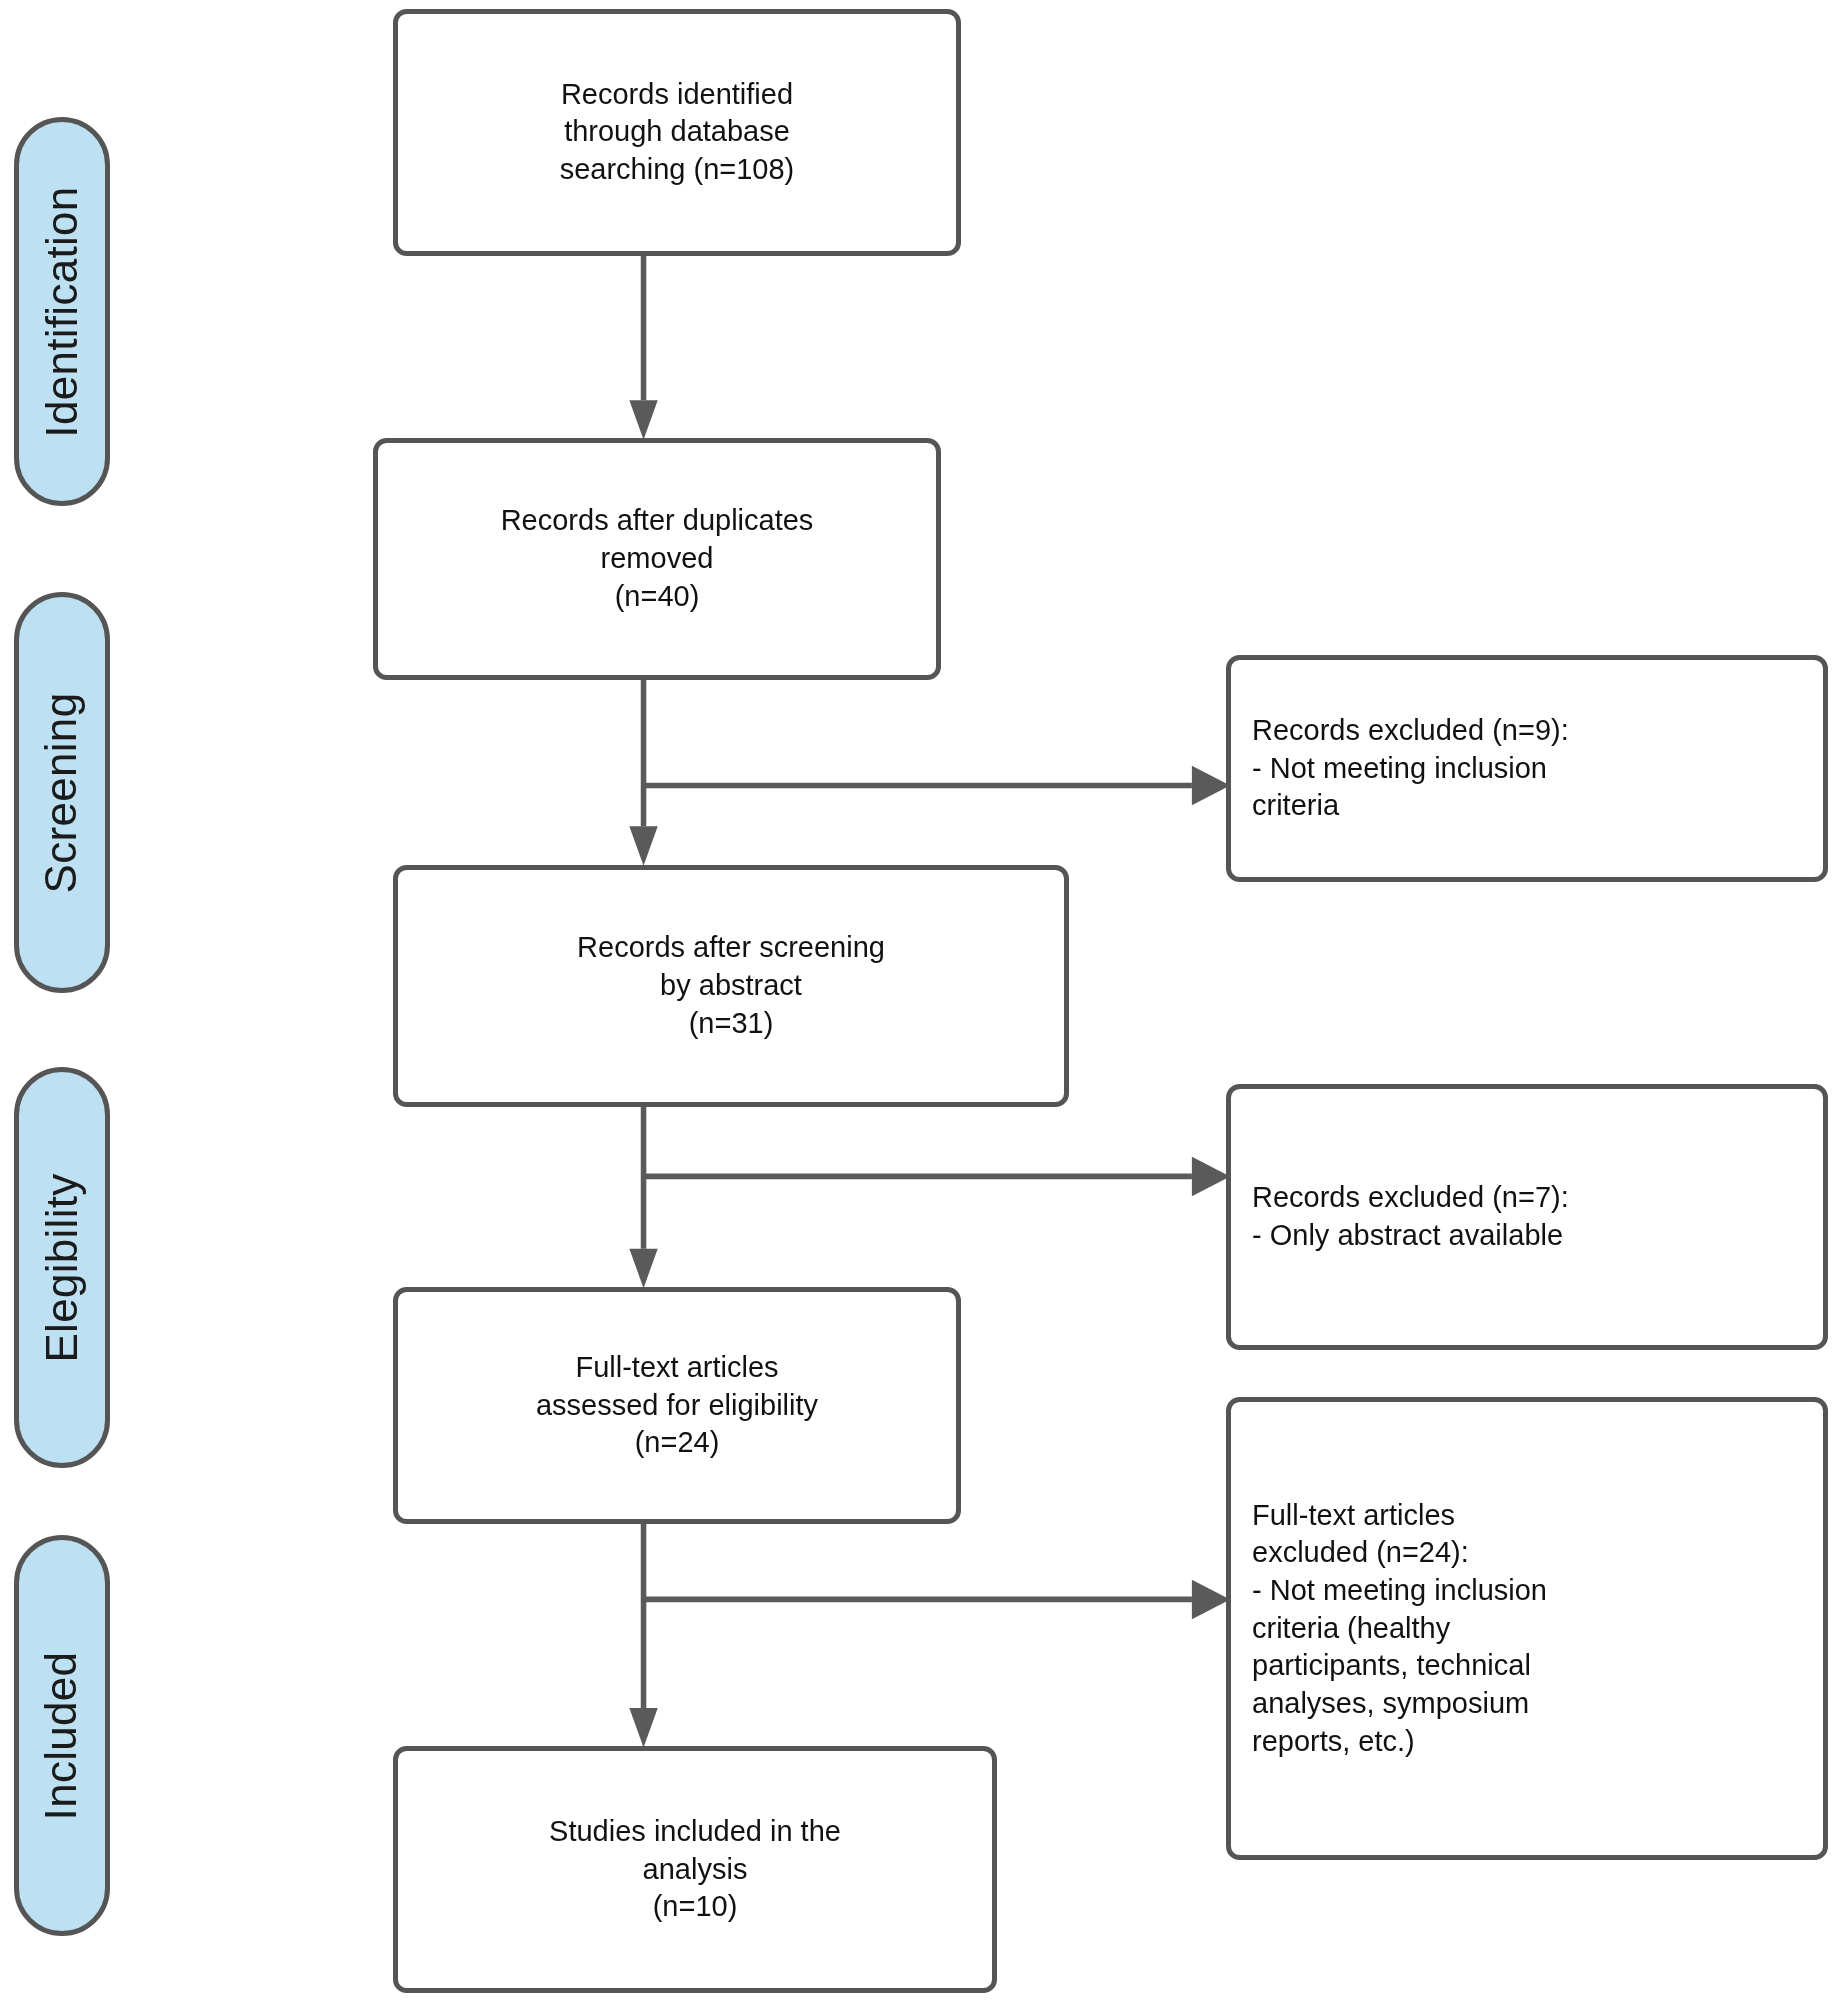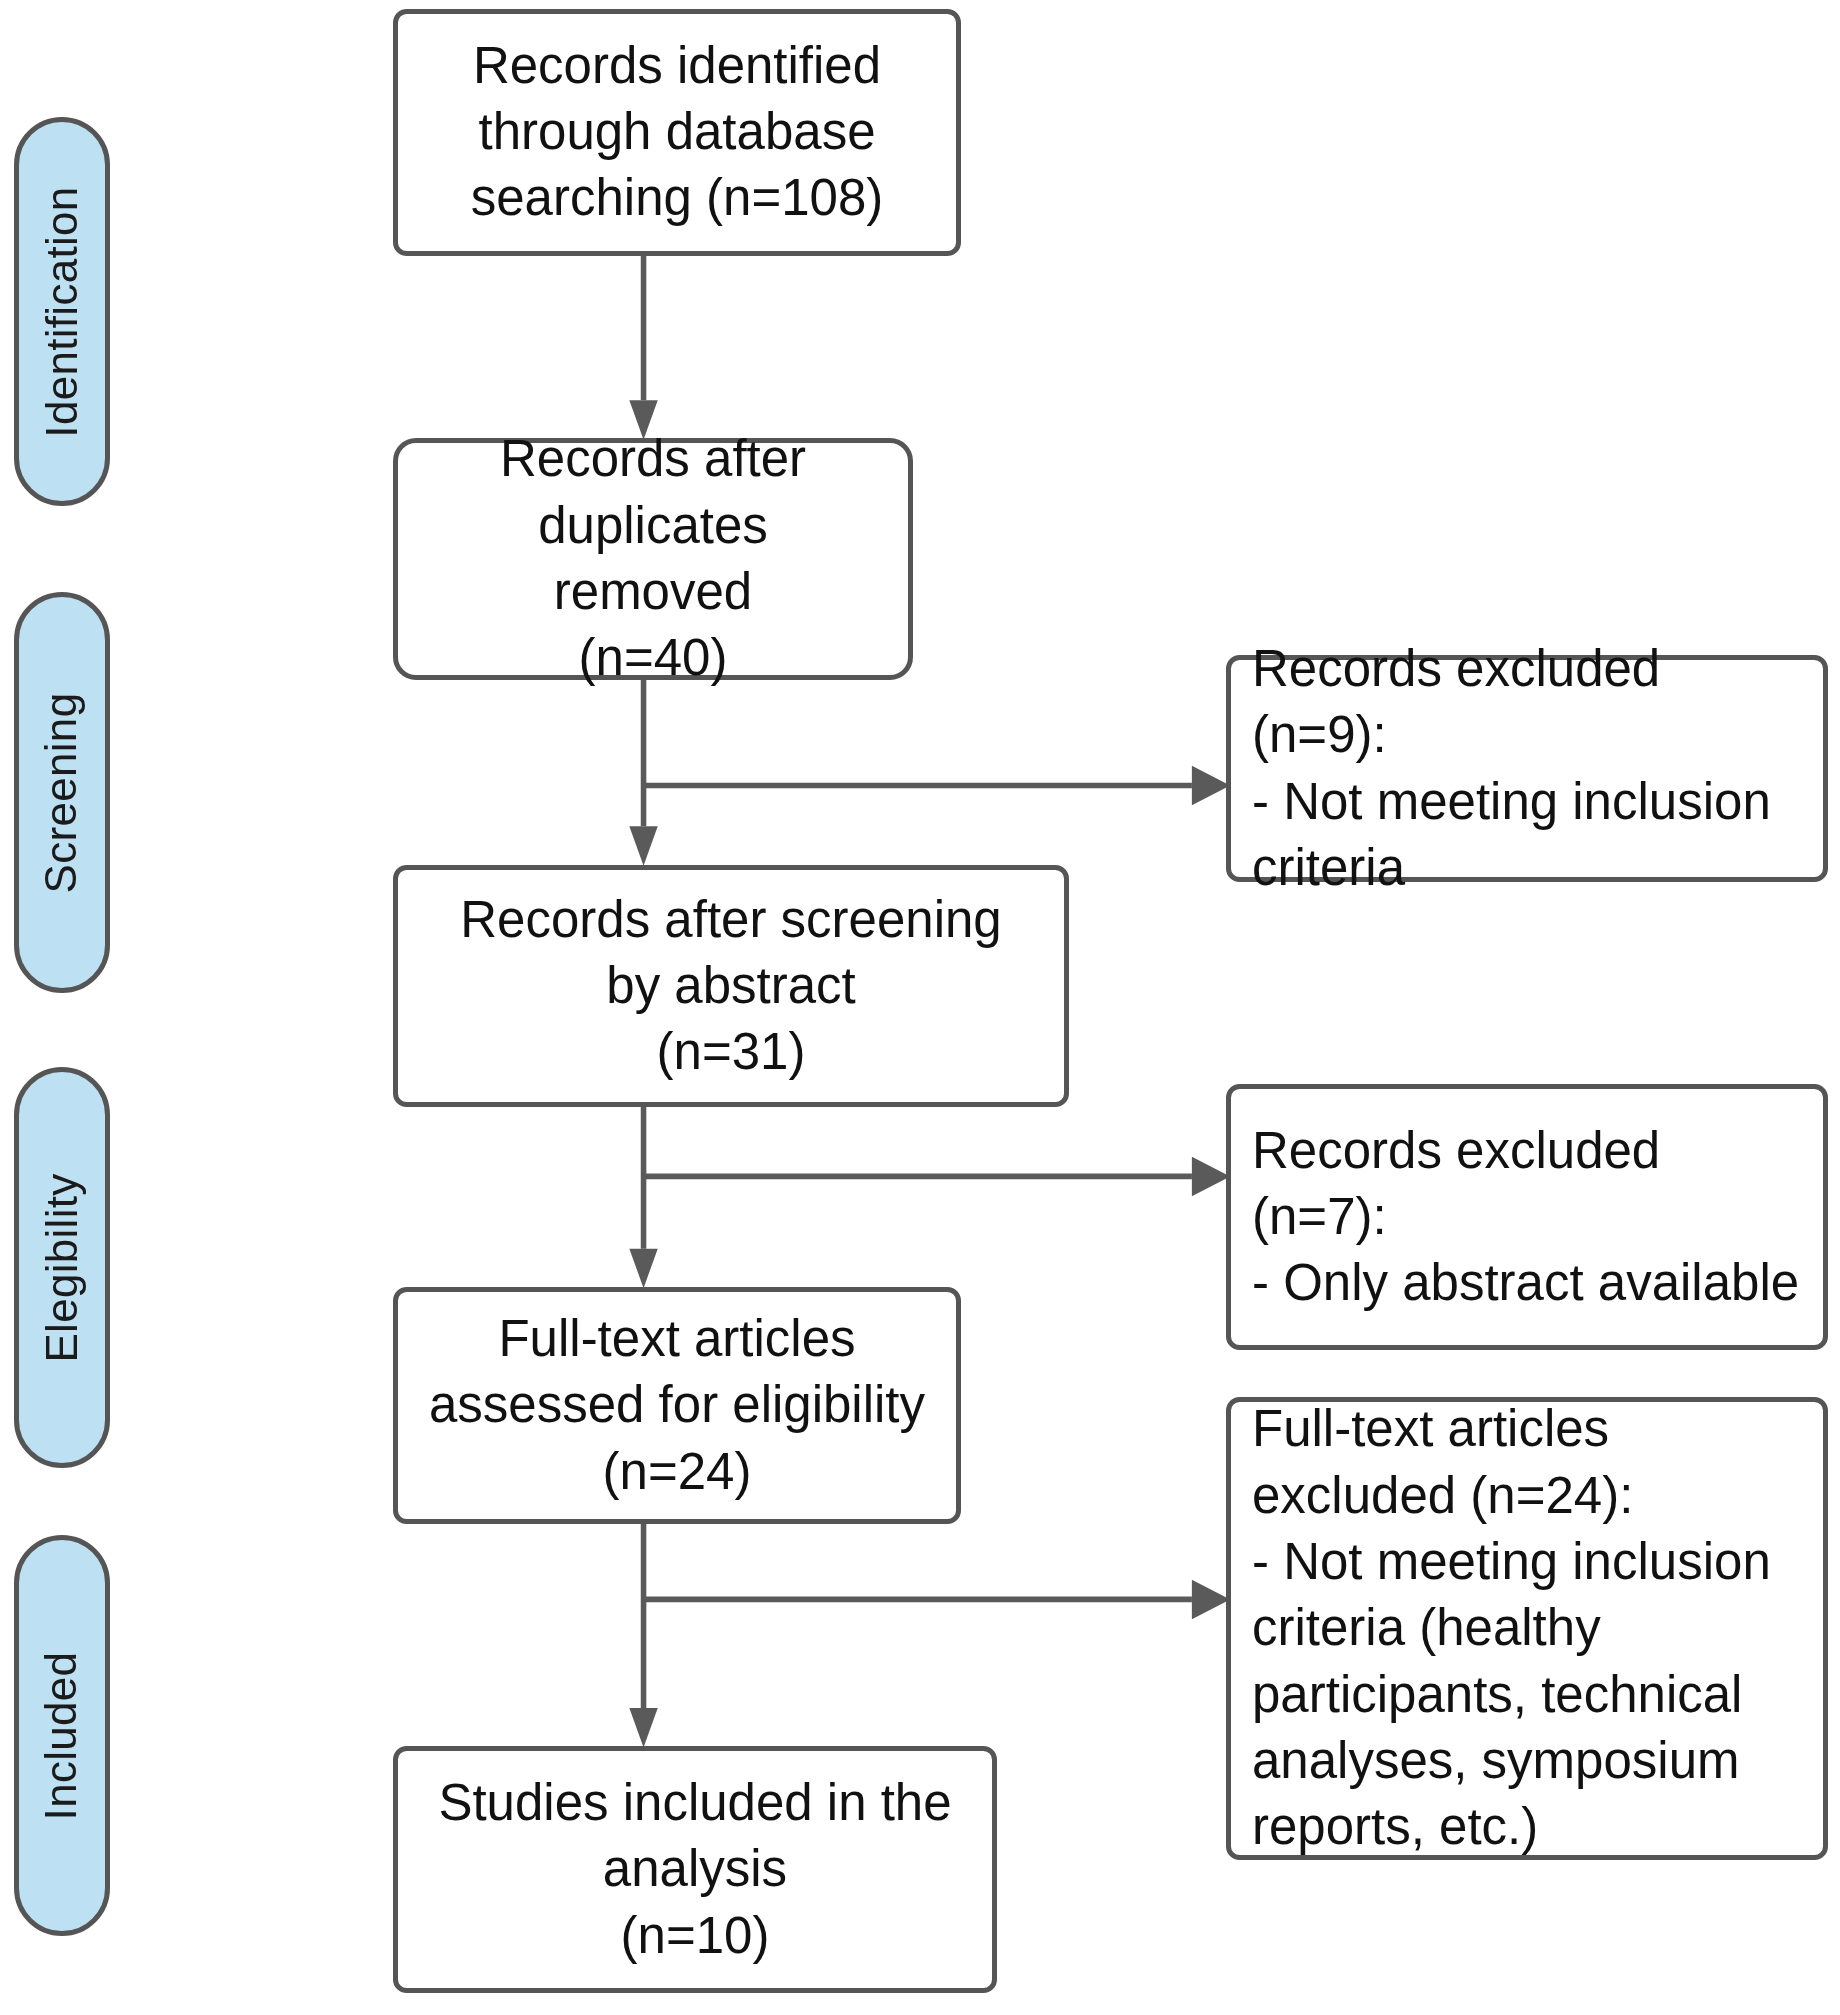--- a/index.html
+++ b/index.html
@@ -53,21 +53,21 @@
     box-sizing: border-box;
     background: #ffffff;
     border: 5px solid #555555;
     border-radius: 13.6px;
     display: flex;
     align-items: center;
     padding: 11px 21px;
   }
   .flow-box .box-text {
     width: 100%;
-    font-size: 51px;
+    font-size: 29px;
     line-height: 1.30;
     color: #111111;
     white-space: pre-line;
   }
   .flow-box.center .box-text {
     text-align: center;
   }
   .flow-box.side .box-text {
     text-align: left;
   }
@@ -132,21 +132,21 @@
   <div class="stage-pill" style="left:13.6px; top:1535px; width:96px; height:401px;">
     <span class="stage-label">Included</span>
   </div>
 
   <div class="flow-box center" style="left:393px; top:8.6px; width:568px; height:247px;">
     <div class="box-text">Records identified
 through database
 searching  (n=108)</div>
   </div>
 
-  <div class="flow-box center" style="left:393px; top:438px; width:520px; height:242px;border-radius:23px;">
+  <div class="flow-box center" style="left:373px; top:438px; width:568px; height:242px;">
     <div class="box-text">Records after duplicates
 removed
 (n=40)</div>
   </div>
 
   <div class="flow-box center" style="left:393px; top:865px; width:676px; height:242px;">
     <div class="box-text">Records after screening
 by abstract
 (n=31)</div>
   </div>

